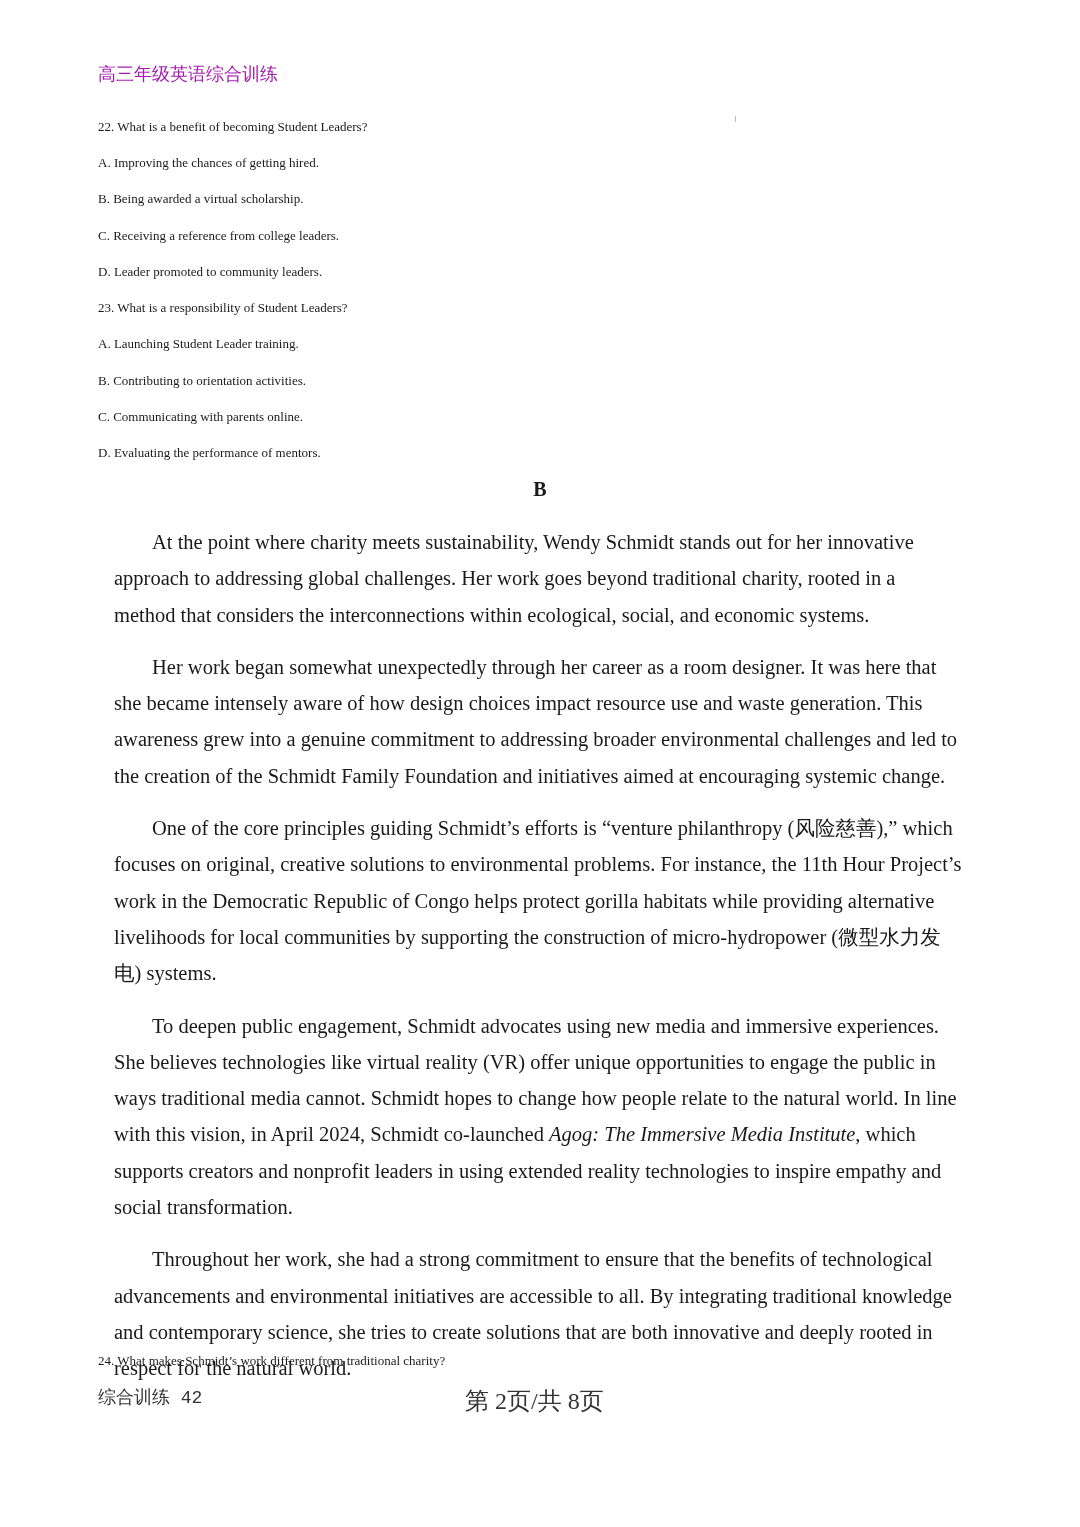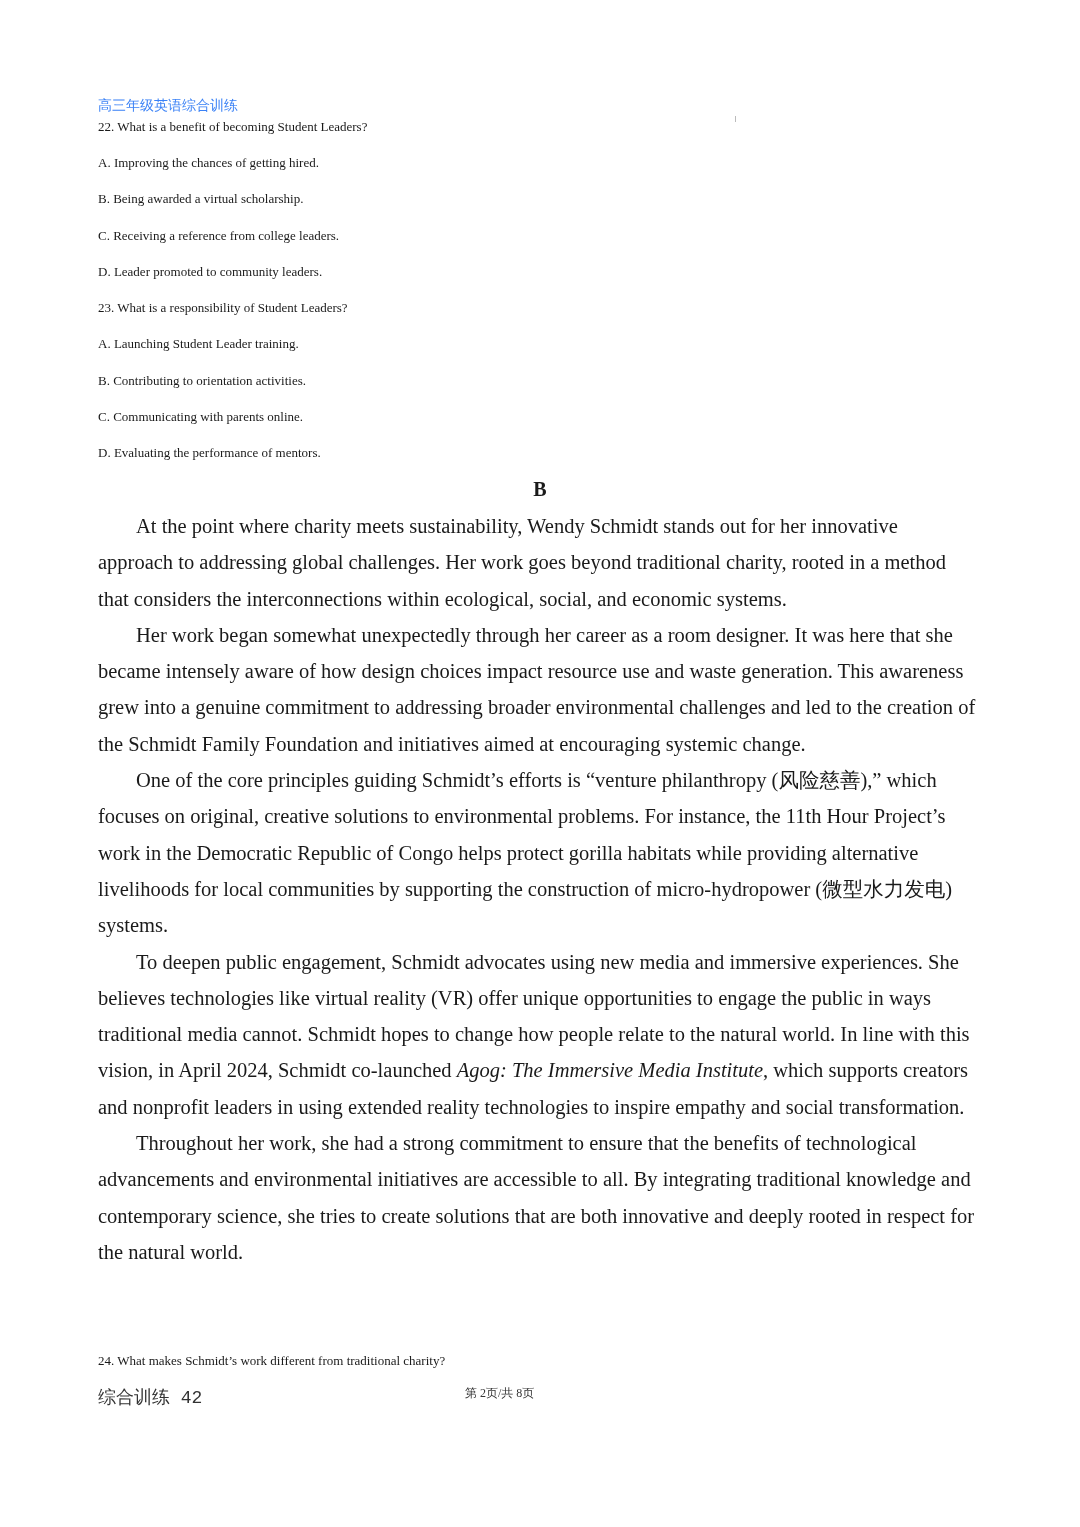--- a/index.html
+++ b/index.html
@@ -2,27 +2,27 @@
 <html><head>
 <meta charset="utf-8">
 <style>
   html, body { margin: 0; padding: 0; background: #ffffff; }
   body {
     width: 1080px; height: 1527px; position: relative; overflow: hidden;
     font-family: "Liberation Serif", "DejaVu Serif", serif;
     color: #1a1a1a;
   }
   .line { position: absolute; left: 98px; font-size: 13px; line-height: 36px; white-space: nowrap; }
-  .header { top: 88px; font-size: 14px; color: #3b82f6; }
+  .header { top: 56px; font-size: 18px; color: #a21caf; }
   .q { }
   .section { left: 0; width: 1080px; text-align: center; font-weight: bold; font-size: 20px; }
   .para { position: absolute; left: 98px; width: 880px; font-size: 20.5px; line-height: 36.3px; text-align: left; }
-  .para p { margin: 0; text-indent: 38px; }
+  .para p { margin: 16px; text-indent: 38px; }
   .footer-left { position: absolute; left: 98px; top: 1385px; font-size: 18px; color: #333; font-family: Liberation Mono, monospace; }
-  .footer-center { position: absolute; left: 465px; top: 1385px; font-size: 12px; color: #333; }
+  .footer-center { position: absolute; left: 465px; top: 1385px; font-size: 24px; color: #333; }
   .mark { position: absolute; left: 735px; top: 116px; width: 1px; height: 6px; background: #bbb; }
   i { font-style: italic; }
 </style>
 </head>
 <body>
 
 <div class="line header">高三年级英语综合训练</div>
 <div class="mark"></div>
 
 <div>

